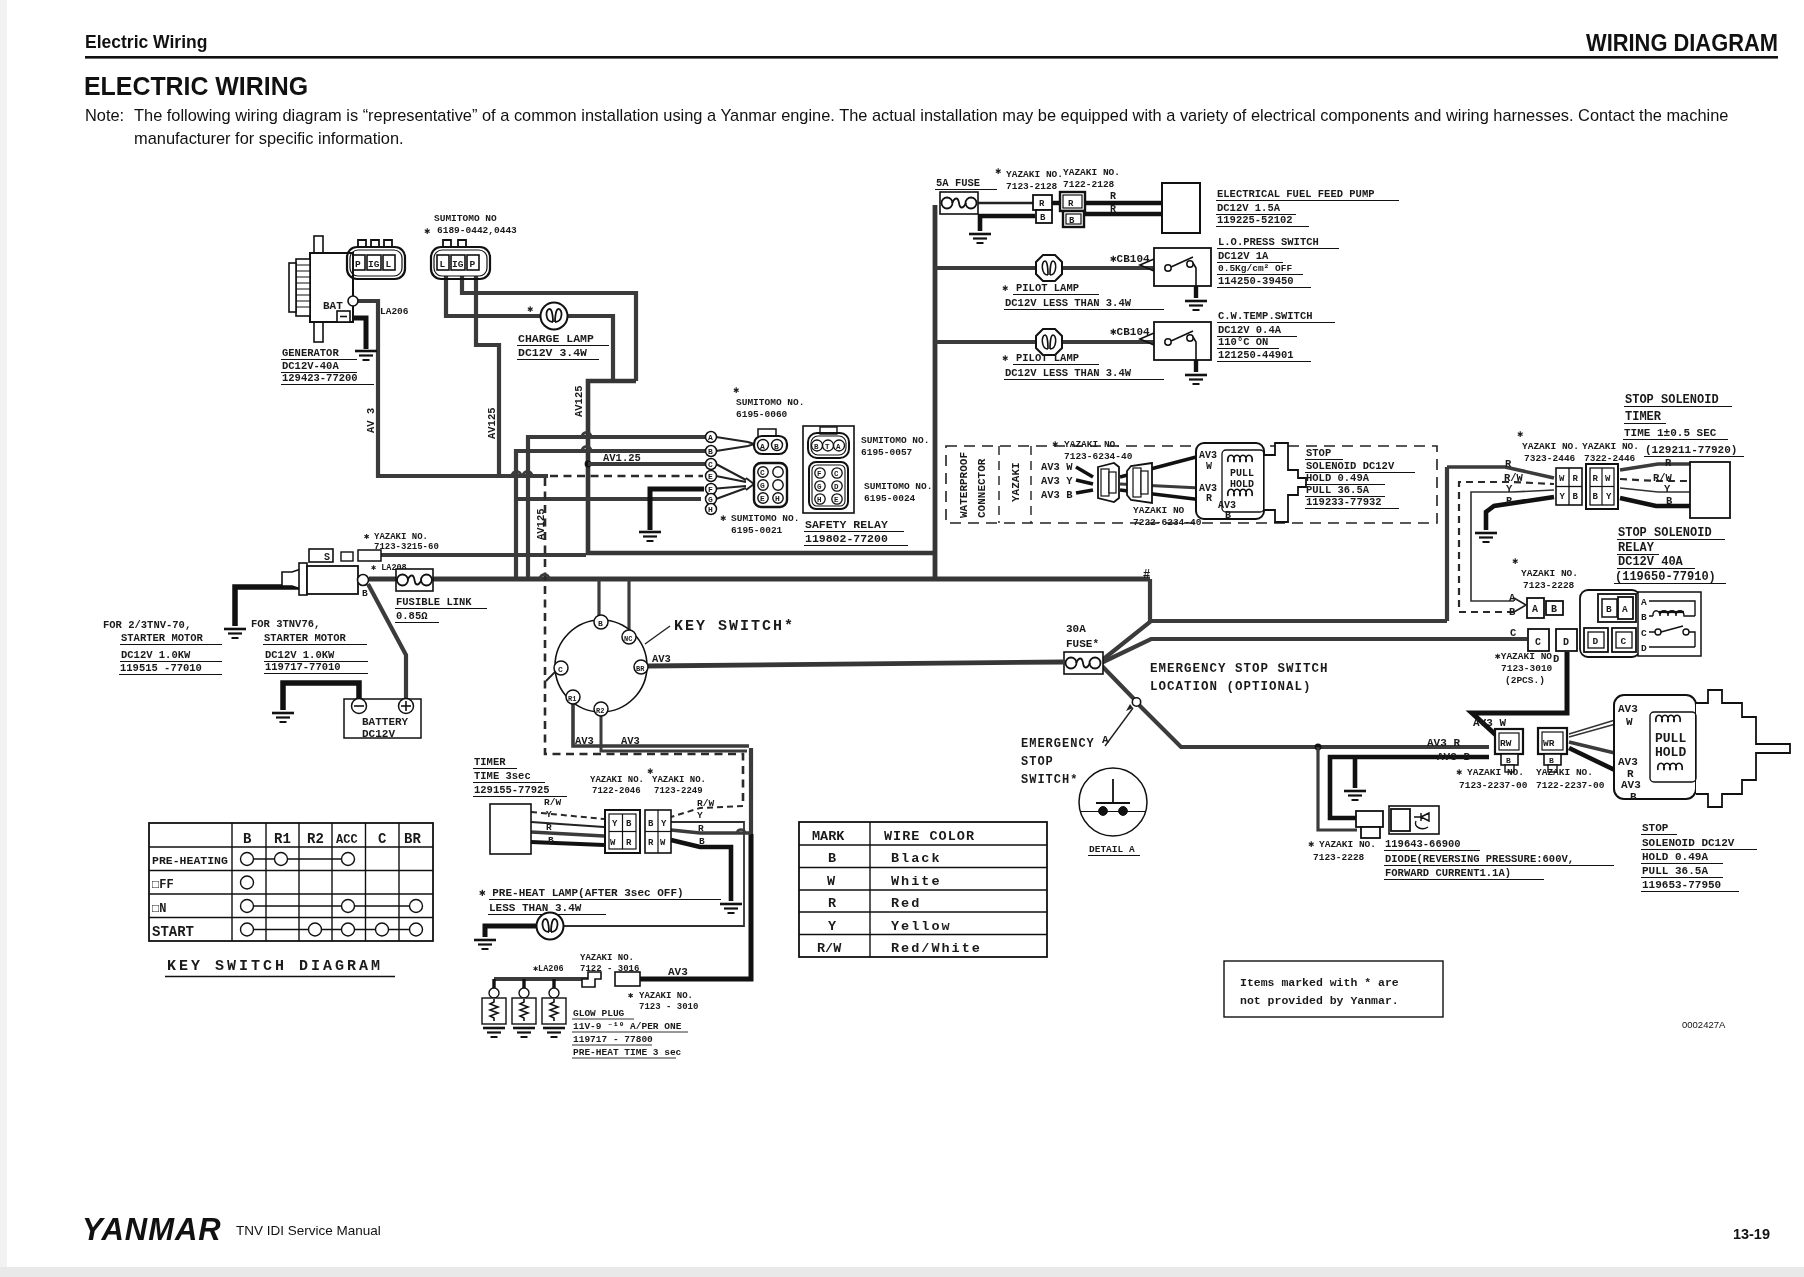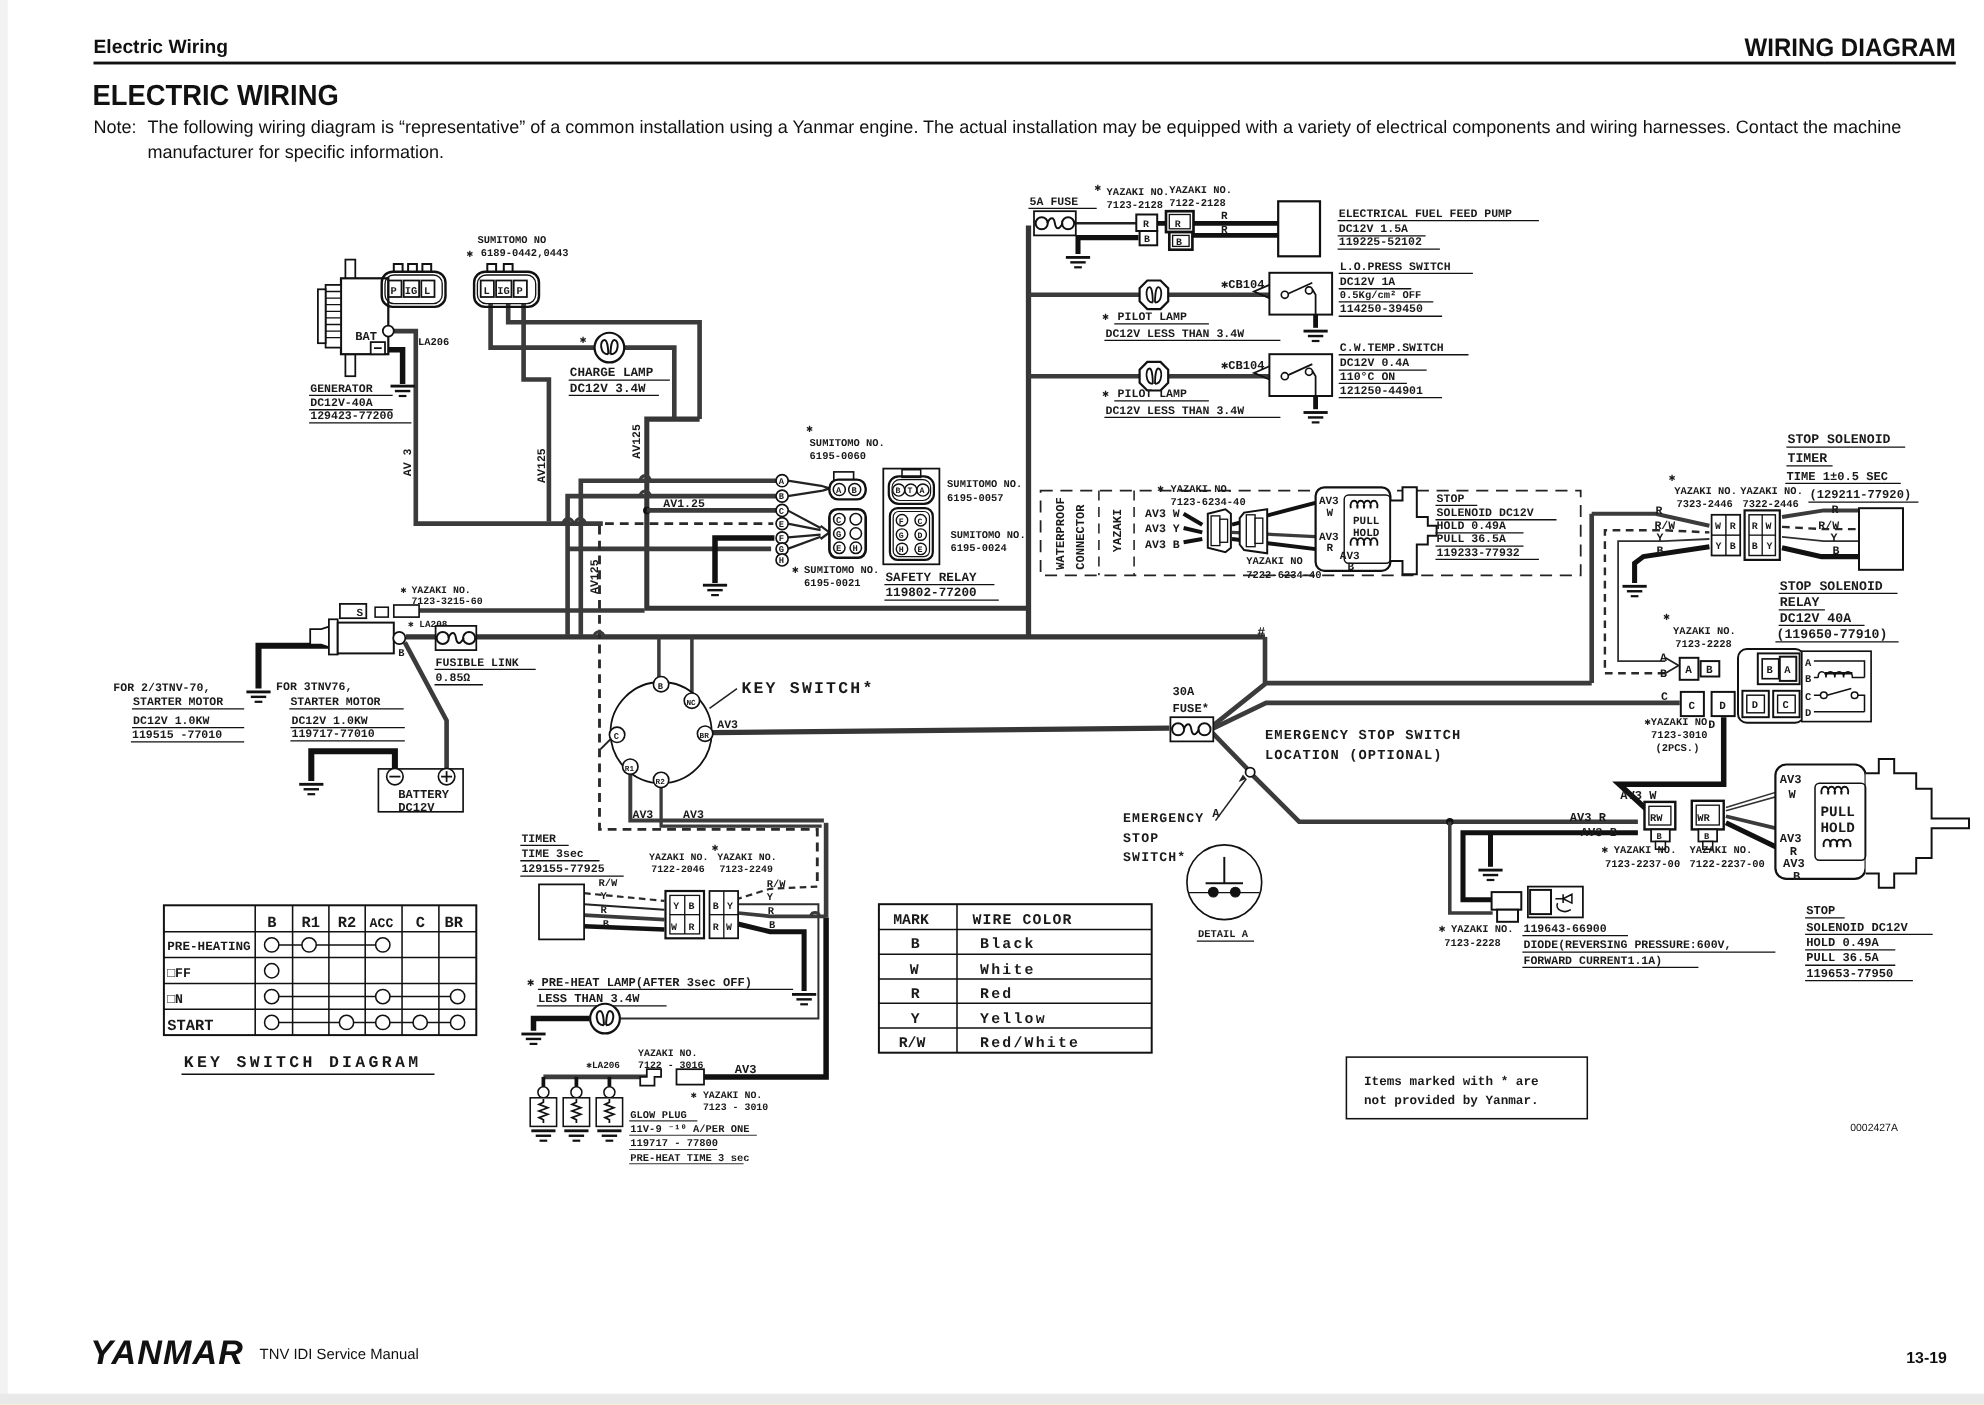--- a/index.html
+++ b/index.html
@@ -1,16 +1,16 @@
 <!DOCTYPE html>
 <html><head>
 <meta charset="utf-8">
 <style>
   html,body{margin:0;padding:0;background:#fff;}
-  .page{position:relative;width:1804px;height:1277px;background:#fde047;overflow:hidden;
+  .page{position:relative;width:1804px;height:1277px;background:#15803d;overflow:hidden;
         font-family:"Liberation Sans", sans-serif;}
   svg text{white-space:pre;}
   .mono{font-family:"Liberation Mono", monospace;font-weight:bold;fill:#1a1a1a;}
   .sans{font-family:"Liberation Sans", sans-serif;fill:#111;}
 </style>
 </head>
 <body>
 <div class="page">
 <svg width="1804" height="1277" viewBox="0 0 1804 1277">
 <rect x="0" y="0" width="1804" height="1277" fill="#ffffff"></rect>

